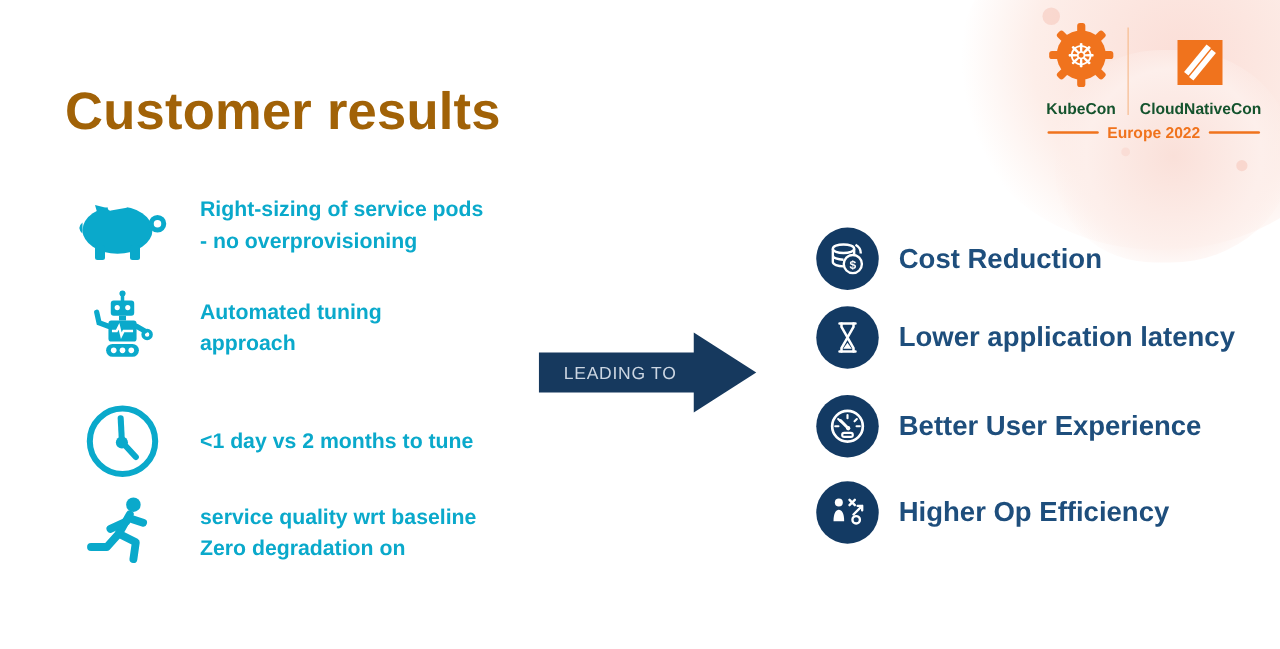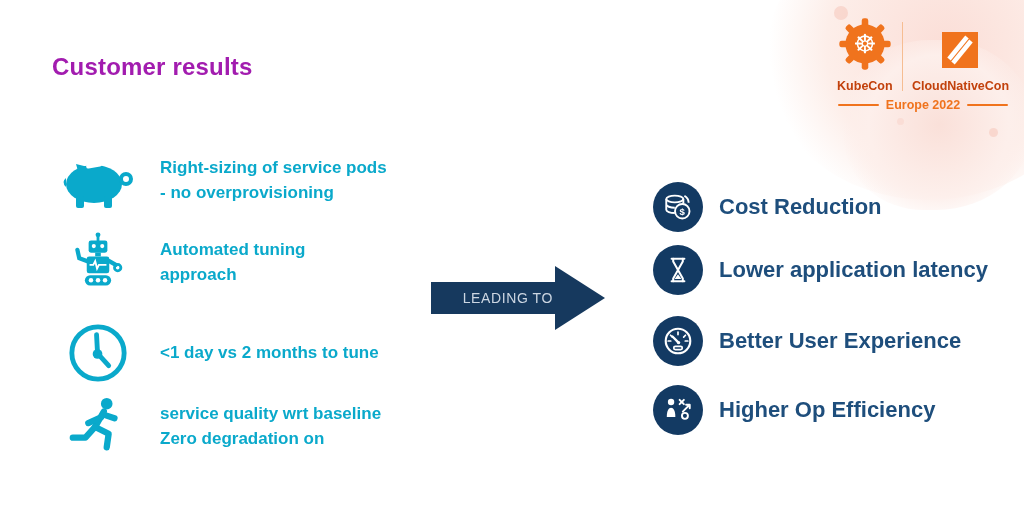--- a/index.html
+++ b/index.html
@@ -10,47 +10,47 @@
   
   .splash{position:absolute;pointer-events:none;}
   .splash-1{right:-70px;top:-80px;width:330px;height:280px;border-radius:50%;
     background:radial-gradient(circle at 55% 45%, #fbded7 0%, #fdeee9 50%, rgba(255,255,255,0) 74%);}
   .splash-2{right:-10px;top:40px;width:190px;height:170px;border-radius:48% 52% 55% 45%;
     background:radial-gradient(circle at 50% 50%, #fae0d9 0%, #fdefeb 55%, rgba(255,255,255,0) 78%);}
   .splash-dot1{right:176px;top:6px;width:14px;height:14px;border-radius:50%;background:#f7d2c8;opacity:.8;}
   .splash-dot2{right:26px;top:128px;width:9px;height:9px;border-radius:50%;background:#f7d2c8;opacity:.8;}
   .splash-dot3{right:120px;top:118px;width:7px;height:7px;border-radius:50%;background:#f9dcd4;opacity:.9;}
 
-  .title{position:absolute;left:52px;top:38px;font-size:24px;line-height:1.1;font-weight:800;
-    color:#a21caf;letter-spacing:.2px;}
+  .title{position:absolute;left:52px;top:38px;font-size:42px;line-height:1.1;font-weight:800;
+    color:#a16207;letter-spacing:.2px;}
 
   
   .logo-wrap{position:absolute;top:16px;right:12px;width:178px;z-index:2;}
   .logo-cols{display:flex;align-items:flex-end;justify-content:center;}
   .logo-col{display:flex;flex-direction:column;align-items:center;flex:0 0 auto;}
   .logo-divider{width:1px;background:#f6bd92;align-self:stretch;margin:6px 9px 2px 9px;}
-  .logo-label{font-size:12.5px;font-weight:700;color:#c2410c;margin-top:3px;white-space:nowrap;}
+  .logo-label{font-size:12.5px;font-weight:700;color:#14532d;margin-top:3px;white-space:nowrap;}
   .europe-row{display:flex;align-items:center;gap:7px;margin-top:5px;padding:0 4px;}
   .europe-row .rule{flex:1;height:2px;background:#f0731d;border-radius:1px;}
   .europe-label{font-size:12.5px;font-weight:700;color:#f0731d;white-space:nowrap;}
 
   
   .left-row{position:absolute;left:56px;width:392px;display:flex;align-items:center;gap:20px;}
   .left-icon{flex:0 0 84px;display:flex;justify-content:center;align-items:center;}
   .left-text{font-size:17px;font-weight:700;color:#0aa9cb;line-height:1.5;}
   .row-1{top:142px;height:76px;}
   .row-2{top:226px;height:72px;}
   .row-3{top:317px;height:72px;}
   .row-4{top:388px;height:76px;}
 
   
   .arrow-wrap{position:absolute;left:431px;top:264px;width:176px;height:68px;}
   .arrow-wrap svg{display:block;}
-  .arrow-label{position:absolute;left:4px;top:50%;width:118px;transform:translateY(-50%);
-    text-align:right;font-size:14px;color:#ccd6e2;letter-spacing:.6px;}
+  .arrow-label{position:absolute;left:20px;top:50%;width:118px;transform:translateY(-50%);
+    text-align:left;font-size:14px;color:#ccd6e2;letter-spacing:.6px;}
 
   
   .right-row{position:absolute;left:653px;display:flex;align-items:center;gap:16px;height:50px;}
   .right-icon{flex:0 0 50px;width:50px;height:50px;border-radius:50%;background:#133a63;
     display:flex;align-items:center;justify-content:center;}
   .right-label{font-size:22px;font-weight:700;color:#1e4e7c;white-space:nowrap;}
   .rrow-1{top:182px;}
   .rrow-2{top:245px;}
   .rrow-3{top:316px;}
   .rrow-4{top:385px;}

